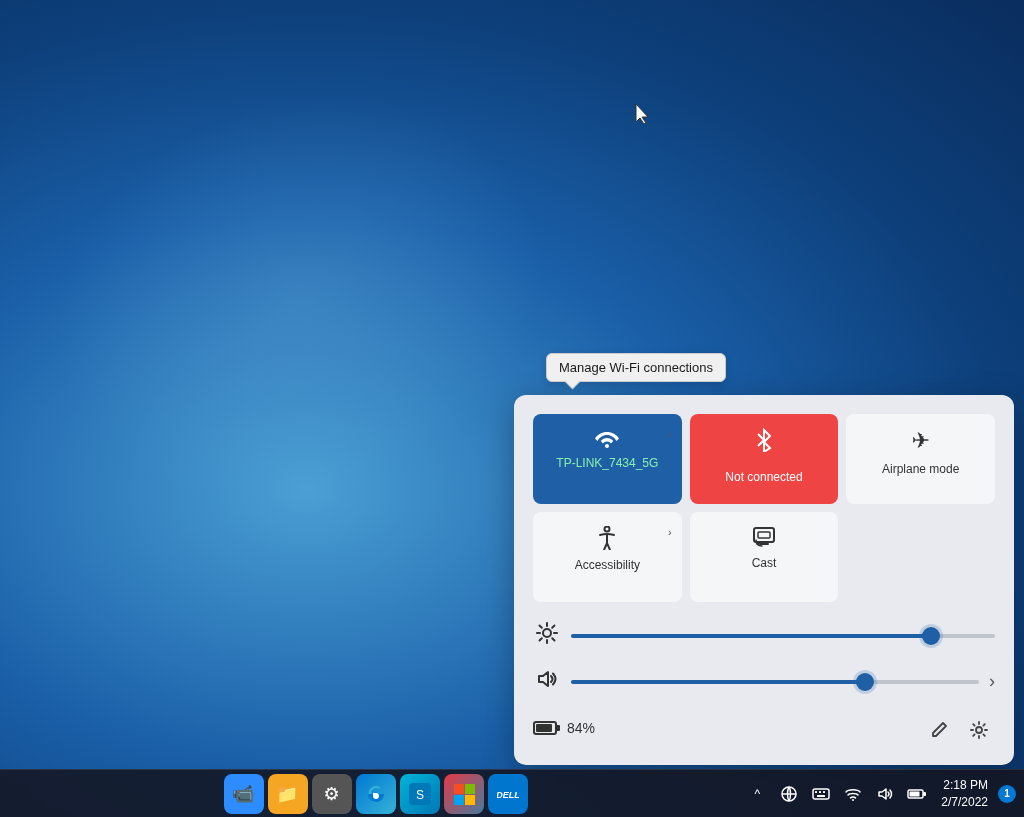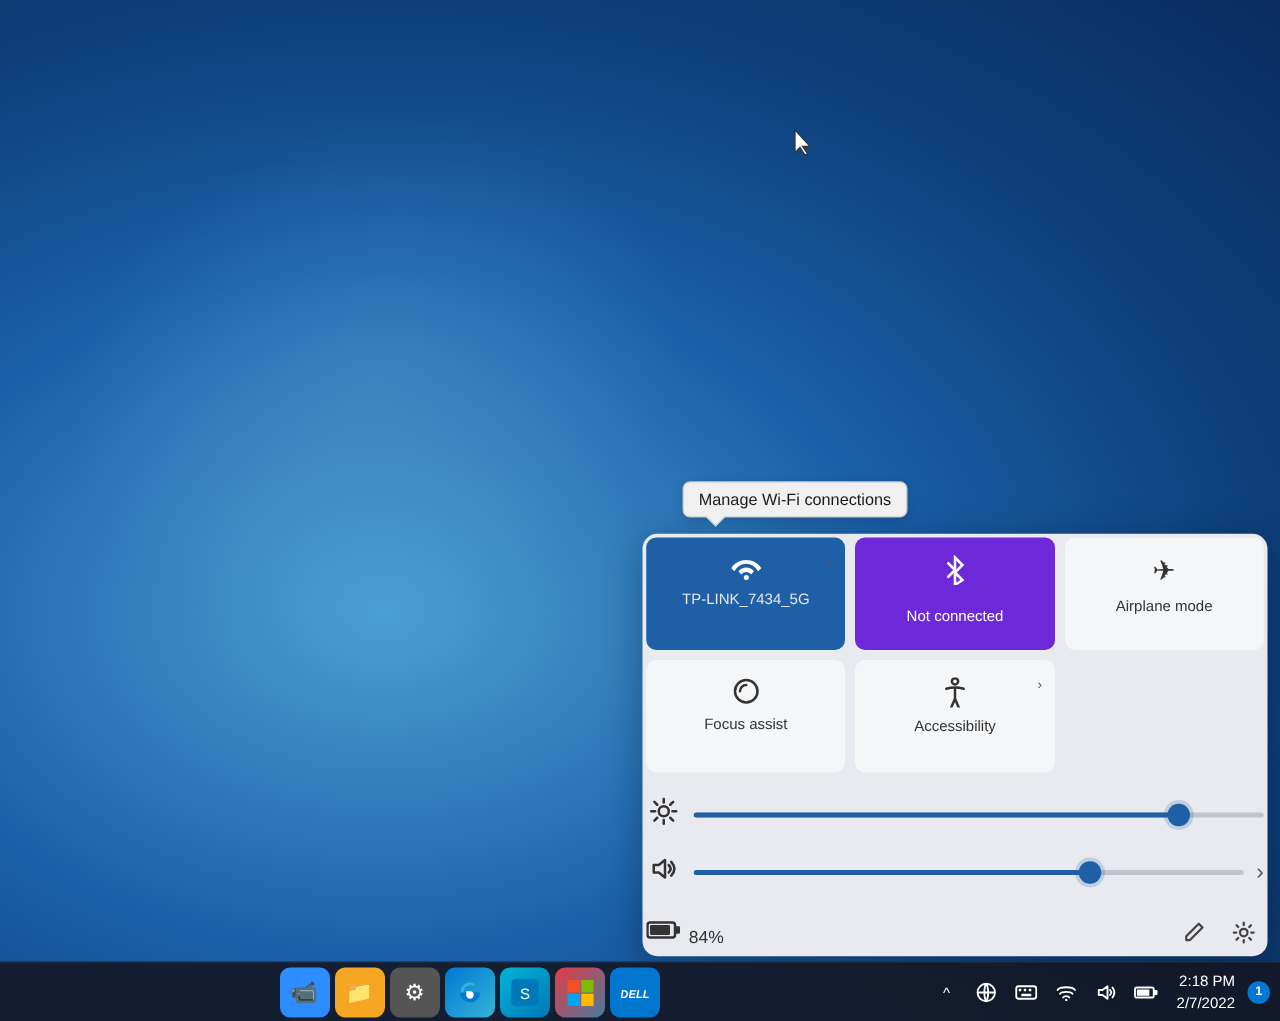--- a/index.html
+++ b/index.html
@@ -126,21 +126,21 @@
     }
 
     
     .quick-settings {
       position: absolute;
       right: 10px;
       bottom: 52px;
       width: 500px;
       background: #e8eaf0;
       border-radius: 12px;
-      padding: 3px;
+      padding: 19px;
       box-shadow: 0 8px 32px rgba(0,0,0,0.3);
     }
 
     
     .tooltip {
       position: absolute;
       top: -42px;
       left: 32px;
       background: #f0f0f0;
       border: 1px solid #ccc;
@@ -181,21 +181,21 @@
       display: flex;
       flex-direction: column;
       align-items: center;
       gap: 8px;
       cursor: pointer;
       min-height: 90px;
       position: relative;
     }
 
     .tile.active {
-      background: #6d28d9;
+      background: #ef4444;
       color: white;
       gap: 18px;
     }
 
     .tile.active .tile-label {
       color: white;
     }
 
     .tile-icon {
       font-size: 22px;
@@ -222,21 +222,21 @@
       font-size: 11px;
       color: #555;
     }
 
     
     .tile-wifi {
       background: #1e5fa6;
     }
 
     .tile-wifi .tile-icon, .tile-wifi .tile-label {
-      color: #e5e5e5;
+      color: #86efac;
     }
 
     
     .sliders-section {
       margin-top: 8px;
     }
 
     .slider-row {
       display: flex;
       align-items: center;
@@ -291,21 +291,21 @@
     
     .bottom-bar {
       display: flex;
       align-items: center;
       justify-content: space-between;
       margin-top: 8px;
     }
 
     .battery-info {
       display: flex;
-      align-items: flex-end;
+      align-items: flex-start;
       gap: 6px;
       font-size: 14px;
       color: #333;
     }
 
     .battery-icon {
       font-size: 18px;
     }
 
     .bottom-actions {
@@ -385,42 +385,46 @@
         </span>
         <span class="tile-label">Not connected</span>
       </div>
 
       <div class="tile">
         <span class="tile-icon">✈</span>
         <span class="tile-label">Airplane mode</span>
       </div>
 
 
-      <div class="tile">
-        <span class="tile-icon">
-          <svg width="22" height="22" viewBox="0 0 22 22" fill="none">
-            <path d="M11 2C6 2 2 6 2 11s4 9 9 9 9-4 9-9-4-9-9-9z" stroke="#333" stroke-width="2" fill="none"></path>
-            <path d="M11 6 C8.2 6 6 8.2 6 11" stroke="#333" stroke-width="2" stroke-linecap="round" fill="none"></path>
-          </svg>
-        </span>
-        <span class="tile-label">Focus assist</span>
-      </div>
 
       <div class="tile">
         <span class="tile-chevron">›</span>
         <span class="tile-icon">
           <svg width="22" height="24" viewBox="0 0 22 24" fill="none">
             <circle cx="11" cy="3" r="2.5" stroke="#333" stroke-width="2" fill="none"></circle>
             <path d="M4 9 Q11 7 18 9" stroke="#333" stroke-width="2" stroke-linecap="round" fill="none"></path>
             <path d="M11 9 L11 17 M8 24 L11 17 L14 24" stroke="#333" stroke-width="2" stroke-linecap="round" fill="none"></path>
           </svg>
         </span>
         <span class="tile-label">Accessibility</span>
       </div>
 
+      <div class="tile">
+        <span class="tile-icon">
+          <svg width="24" height="22" viewBox="0 0 24 22" fill="none">
+            <rect x="2" y="2" width="20" height="14" rx="2" stroke="#333" stroke-width="2" fill="none"></rect>
+            <rect x="6" y="6" width="12" height="6" rx="1" stroke="#333" stroke-width="1.5" fill="none"></rect>
+            <path d="M8 18 L16 18" stroke="#333" stroke-width="2" stroke-linecap="round"></path>
+            <path d="M12 16 L12 18" stroke="#333" stroke-width="2" stroke-linecap="round"></path>
+            <circle cx="6" cy="17" r="2" fill="#333"></circle>
+            <path d="M4 14 Q4 20 10 20" stroke="#333" stroke-width="1.5" fill="none" stroke-linecap="round"></path>
+          </svg>
+        </span>
+        <span class="tile-label">Cast</span>
+      </div>
 
 
     </div>
 
     <div class="sliders-section">
 
       <div class="slider-row">
         <span class="slider-icon">
           <svg width="22" height="22" viewBox="0 0 22 22" fill="none">
             <circle cx="11" cy="11" r="4" stroke="#333" stroke-width="2" fill="none"></circle>

